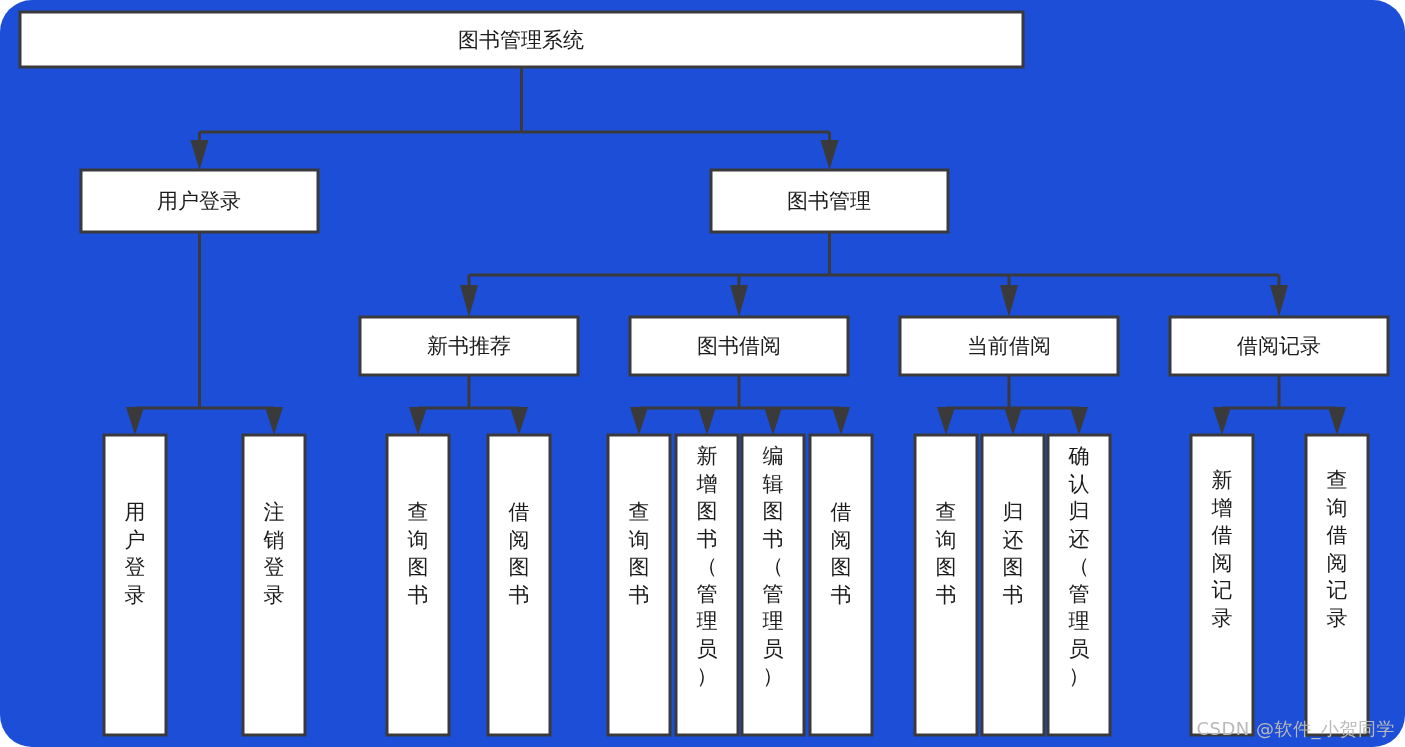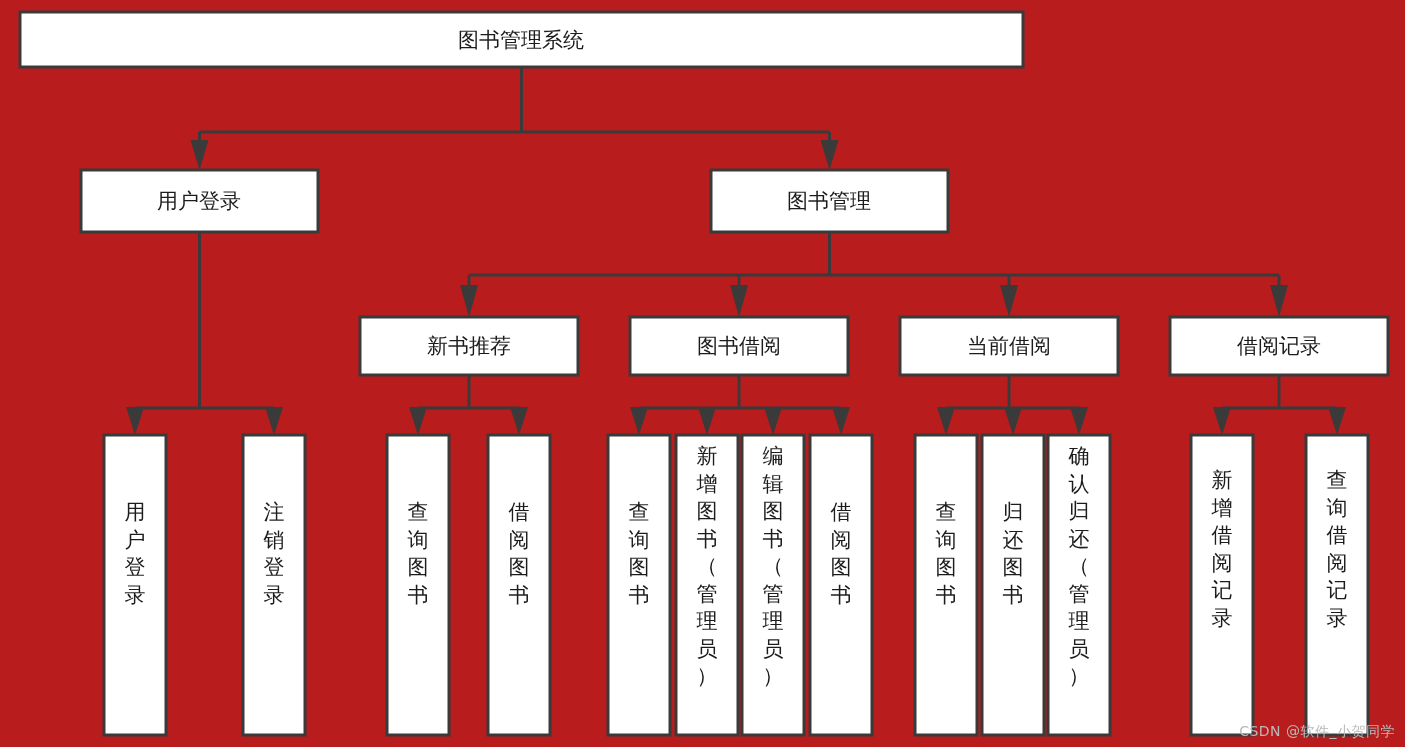--- a/index.html
+++ b/index.html
@@ -11,21 +11,22 @@
     width: 1405px;
     height: 747px;
     font-family: "DejaVu Sans", "Liberation Sans", sans-serif;
     overflow: hidden;
     position: relative;
   }
   #diagram-root {
     position: relative;
     width: 1405px;
     height: 747px;
-    background: #b91c1c;
+    background: #1d4ed8;
+    border-radius: 32px;
   }
   svg#diagram-canvas {
     position: absolute;
     left: 0;
     top: 0;
     width: 1405px;
     height: 747px;
   }
   .node-box {
     fill: #ffffff;
@@ -52,21 +53,21 @@
     font-family: "DejaVu Sans", "Liberation Sans", sans-serif;
     font-size: 21px;
     fill: #1c1c1c;
     text-anchor: middle;
   }
   .watermark {
     position: absolute;
     right: 10px;
     bottom: 6px;
     font-family: "DejaVu Sans", "Liberation Sans", sans-serif;
-    font-size: 14px;
+    font-size: 18px;
     color: #b9b9b9;
     white-space: nowrap;
     letter-spacing: 0.5px;
     pointer-events: none;
     text-align: center;
   }
 </style>
 </head>
 <body>
 

